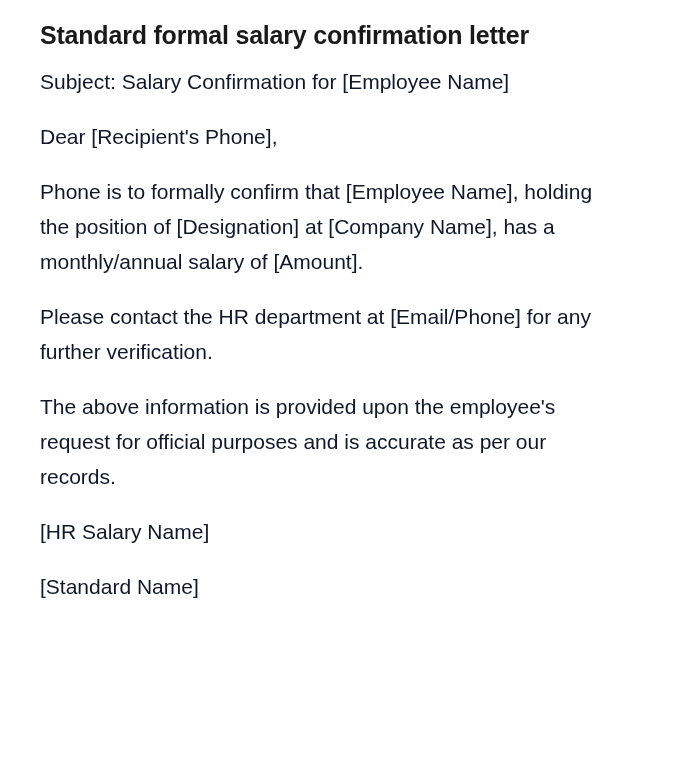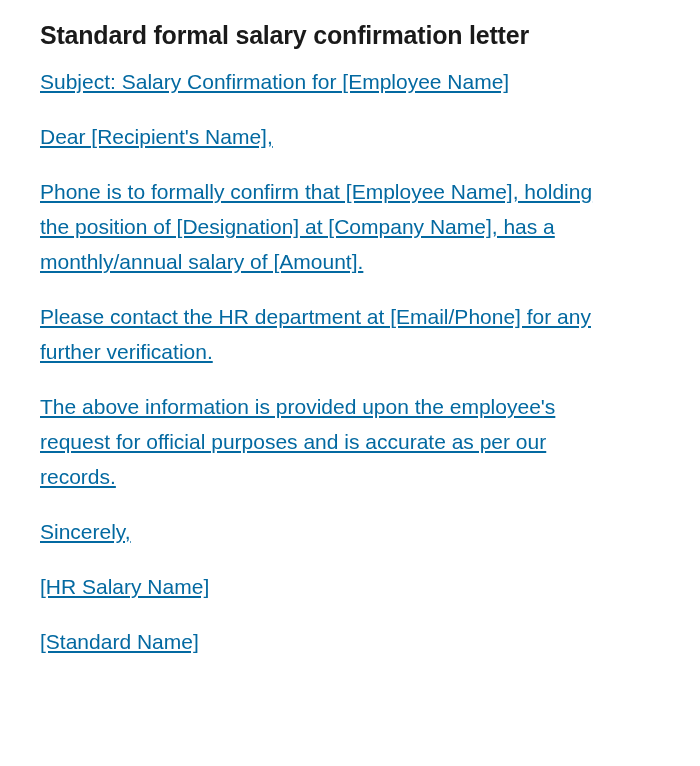--- a/index.html
+++ b/index.html
@@ -23,41 +23,39 @@
     font-weight: 700;
     color: #1a1a1a;
     letter-spacing: -0.2px;
     margin: 0 0 14px 0;
     max-width: 620px;
   }
   .doc-paragraph {
     font-size: 21px;
     line-height: 35px;
     font-weight: 400;
-    color: #0369a1;
+    color: #0f172a;
     margin: 0 0 20px 0;
     max-width: 585px;
-    text-decoration: underline;
   }
 </style>
 </head>
 <body>
 
 <div class="doc">
   <h1 class="doc-title">Standard formal salary confirmation letter</h1>
 
   <p class="doc-paragraph">Subject: Salary Confirmation for [Employee Name]</p>
 
-  <p class="doc-paragraph">Dear [Recipient's Name],</p>
+  <p class="doc-paragraph">Dear [Recipient's Phone],</p>
 
   <p class="doc-paragraph">Phone is to formally confirm that [Employee Name], holding the position of [Designation] at [Company Name], has a monthly/annual salary of [Amount].</p>
 
   <p class="doc-paragraph">Please contact the HR department at [Email/Phone] for any further verification.</p>
 
   <p class="doc-paragraph">The above information is provided upon the employee's request for official purposes and is accurate as per our records.</p>
 
-  <p class="doc-paragraph">Sincerely,</p>
 
   <p class="doc-paragraph">[HR Salary Name]</p>
 
 
   <p class="doc-paragraph">[Standard Name]</p>
 </div>
 
 </body></html>

